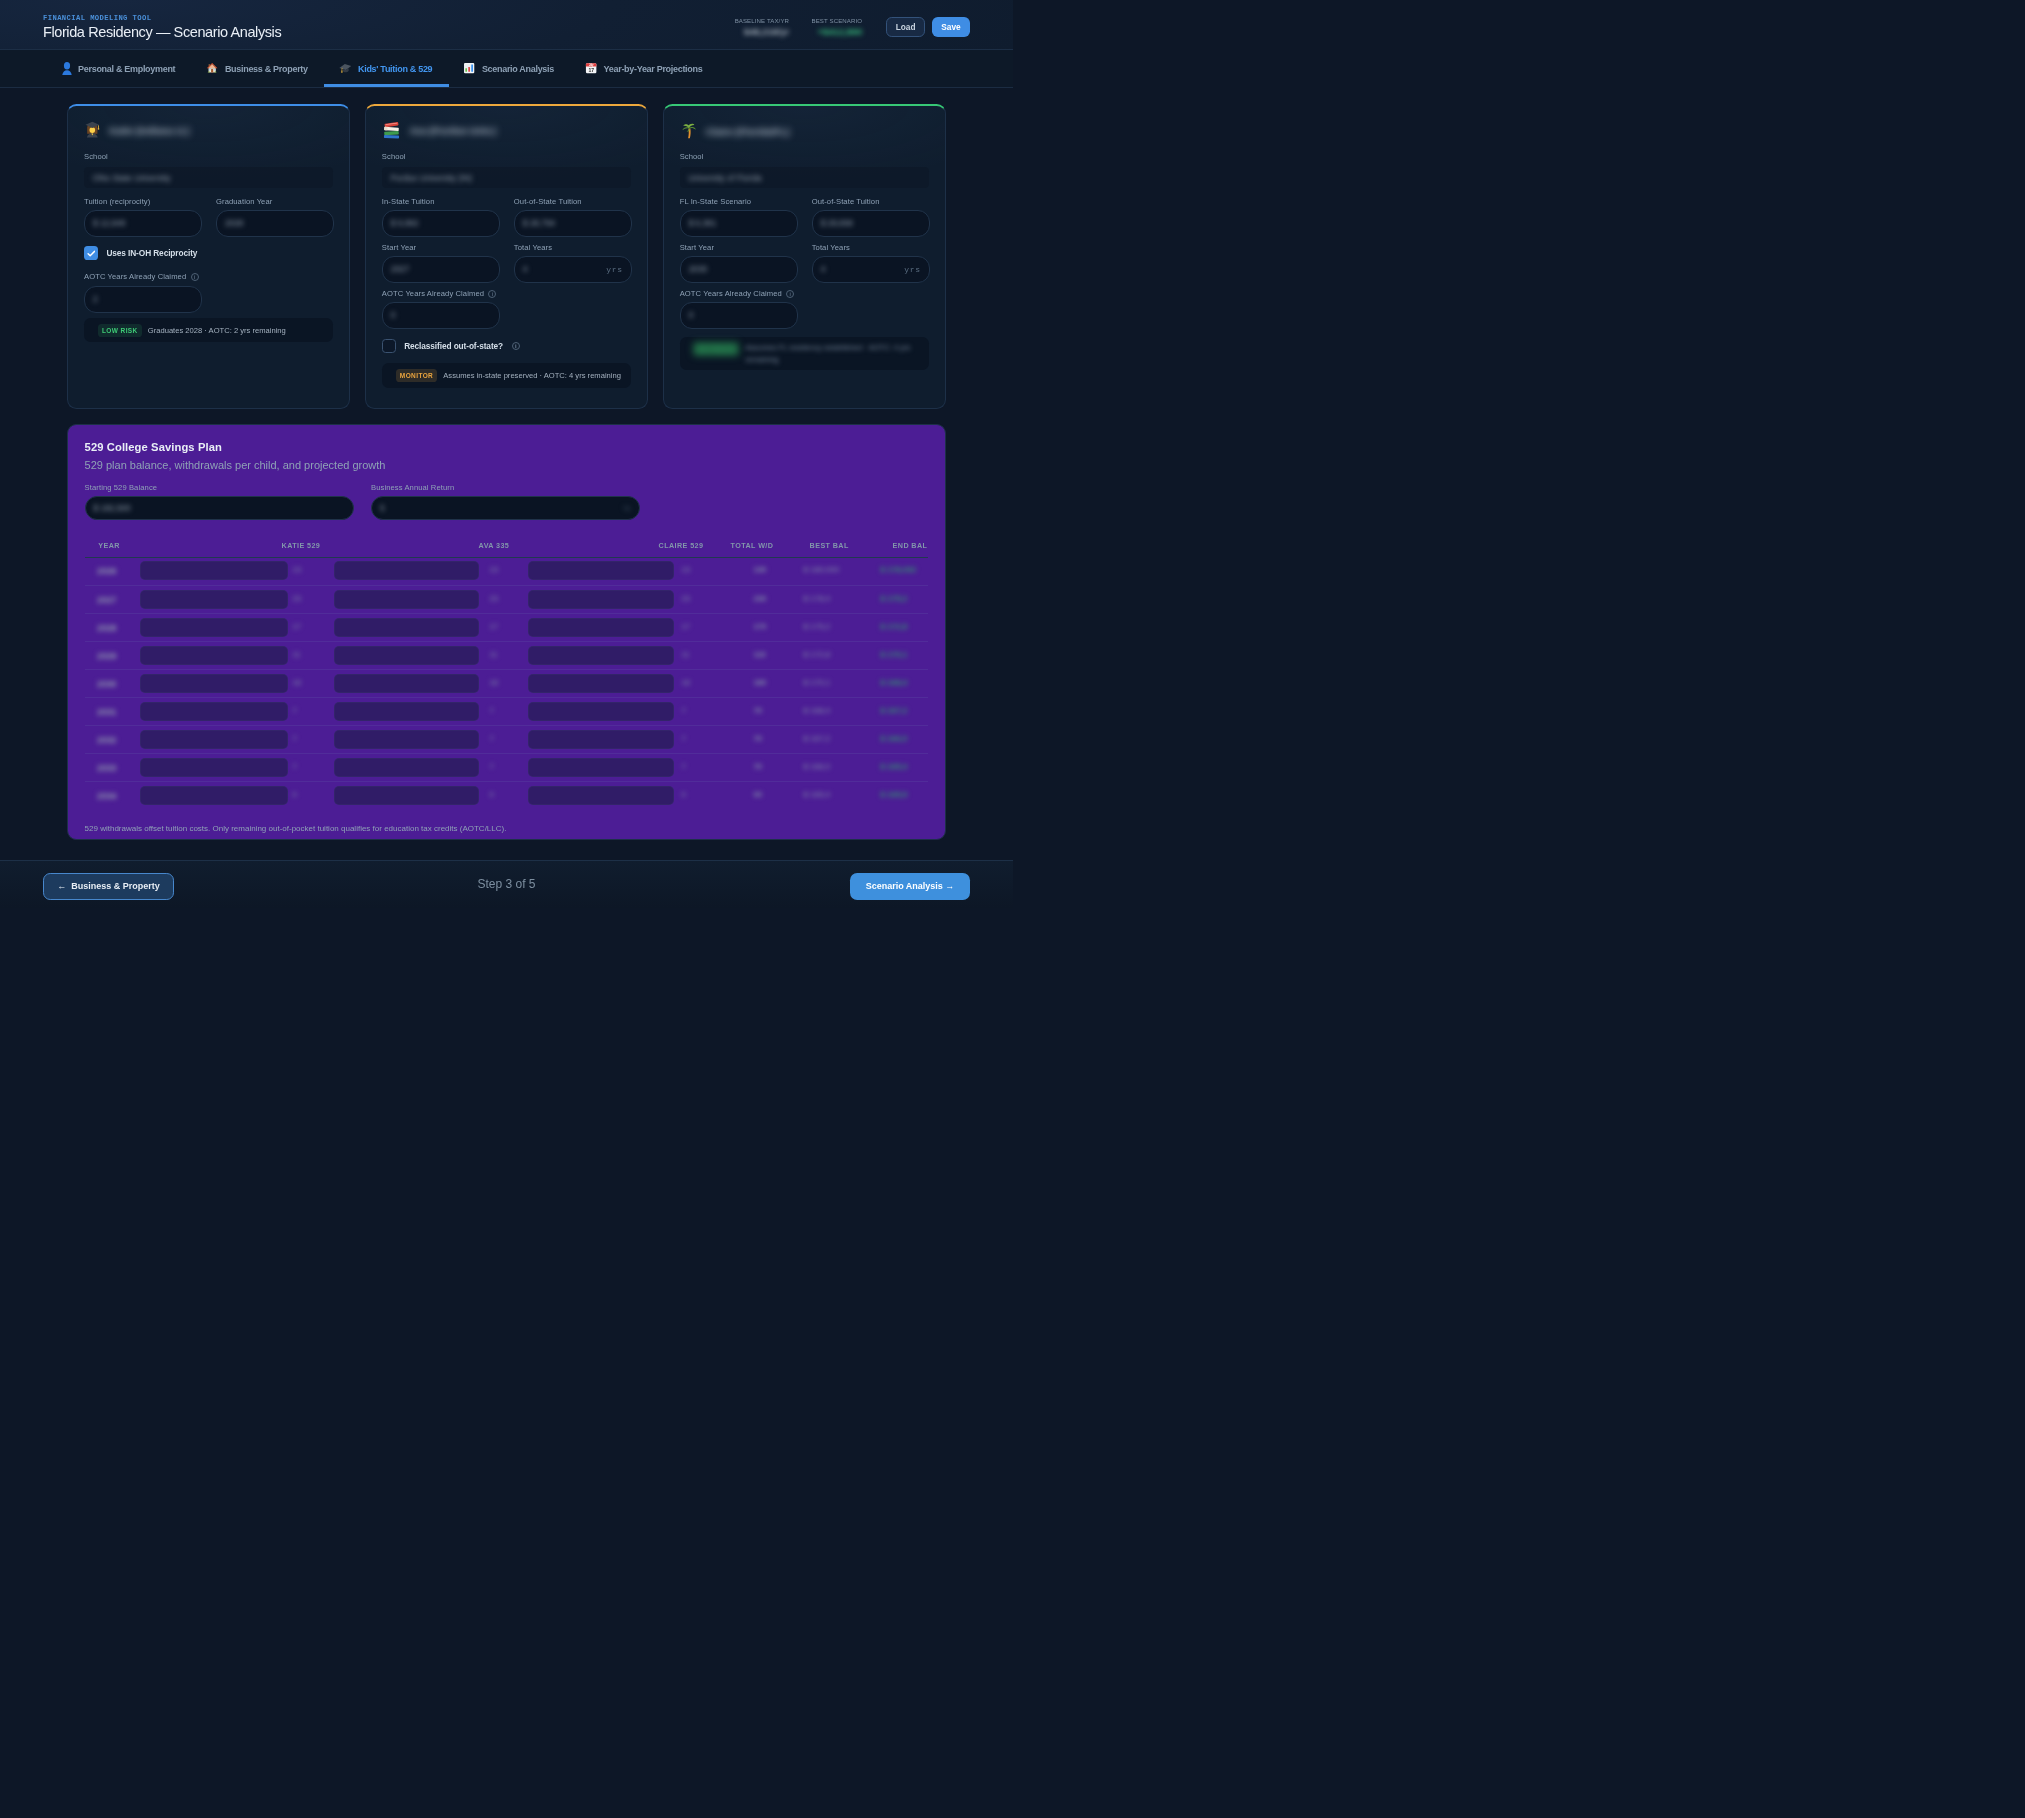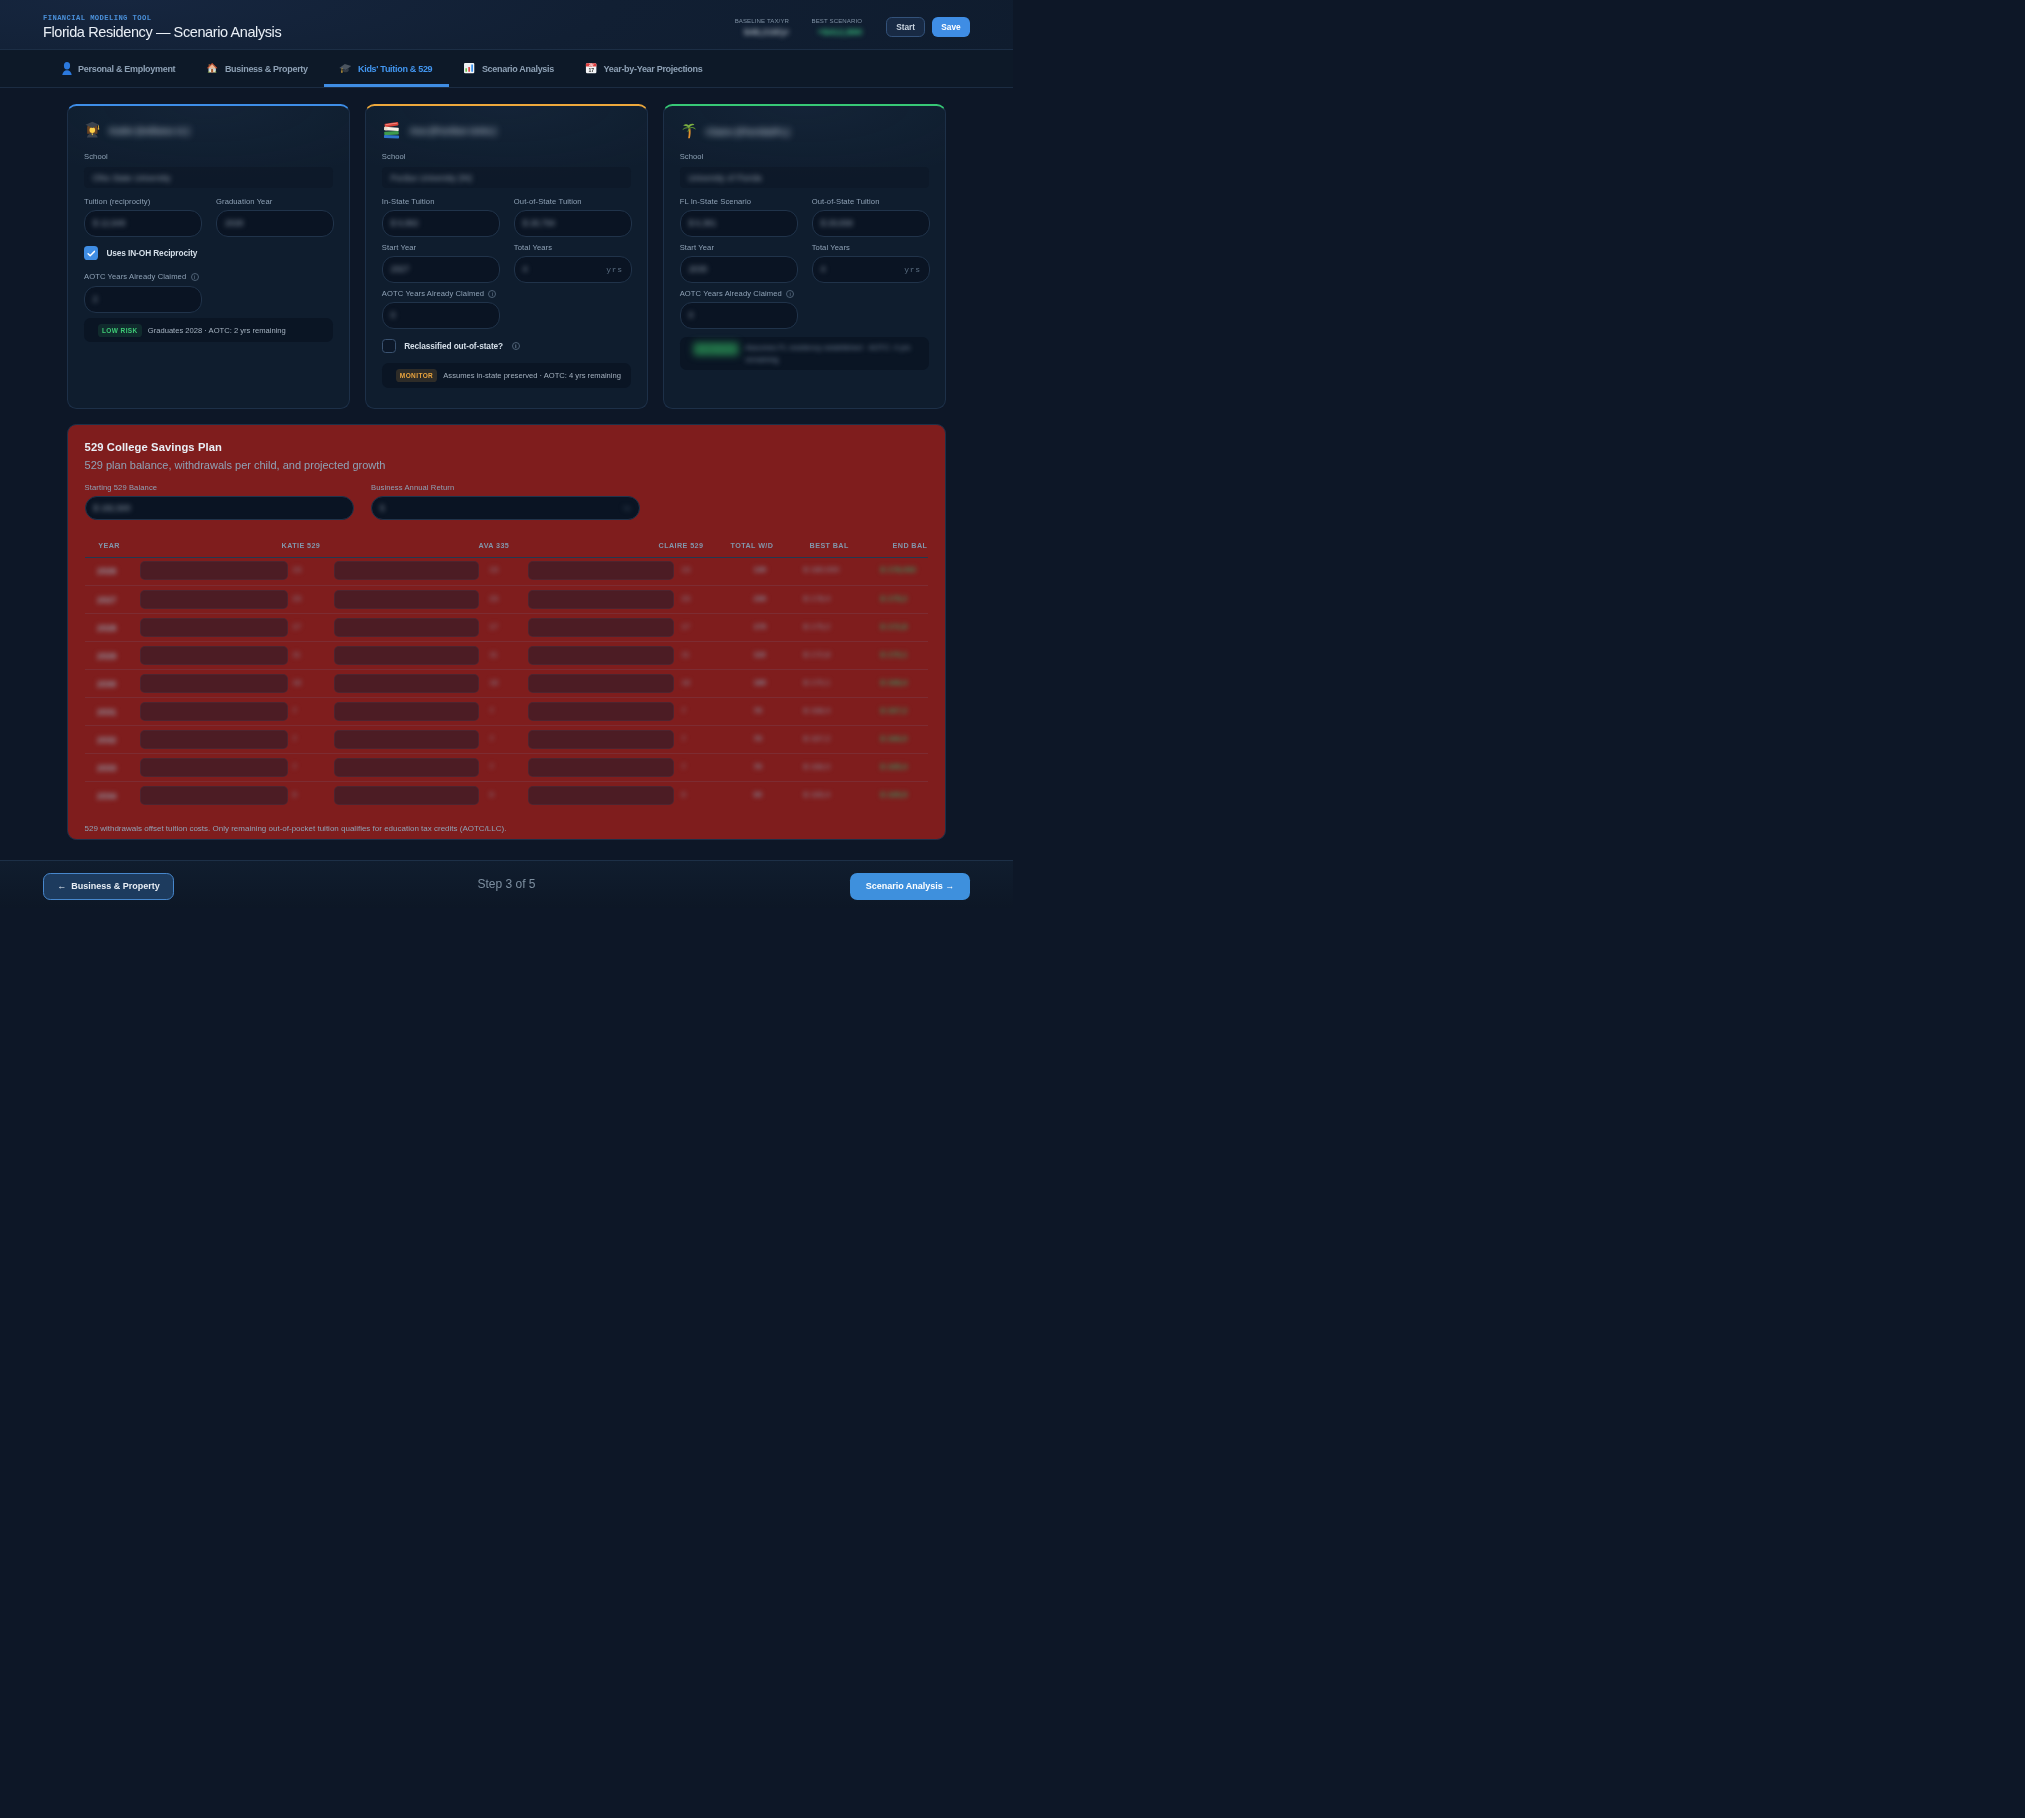--- a/index.html
+++ b/index.html
@@ -47,21 +47,21 @@
 .cb{width:13.7px;height:13.7px;border-radius:3.6px;flex:0 0 13.7px;display:flex;align-items:center;justify-content:center}
 .cb.on{background:#3f8de4;color:#fff;font-size:8.7px}
 .cb.off{border:1.1px solid #3a5270;background:rgba(10,20,35,.5)}
 .info{display:inline-flex;width:8px;height:8px;border:0.7px solid #4e6175;border-radius:50%;color:#71849a;
  font-size:5.8px;align-items:center;justify-content:center;vertical-align:0.7px;margin-left:4.3px;font-style:normal}
 .status{background:#0a1524;border-radius:6.5px;display:flex;align-items:center;padding:0 7.2px 0 13.7px;gap:5.8px;font-size:7.6px;color:#a4b1bf}
 .badge{border-radius:3.6px;font-size:6.5px;font-weight:bold;letter-spacing:0.4px;padding:3.3px 4.3px}
 .badge.g{color:#3ecb76;background:rgba(62,203,118,.12)}
 .badge.o{color:#eba53f;background:rgba(235,165,63,.16)}
 
-.panel{position:relative;margin-top:14.5px;height:416px;background:#7f1d1d;border:0.7px solid #1d3048;border-radius:9.4px;padding:0 16.6px}
+.panel{position:relative;margin-top:14.5px;height:416px;background:#4c1d95;border:0.7px solid #1d3048;border-radius:9.4px;padding:0 16.6px}
 .panel .pel{position:absolute;left:16.6px;right:16.6px}
 .ptitle{font-size:11.2px;font-weight:bold;color:#e9eff6;letter-spacing:0.1px}
 .psub{font-size:11px;color:#8fa2b6}
 
 .thead{position:relative;height:11px;font-size:7.2px;font-weight:bold;color:#8296ab;letter-spacing:0.4px}
 .thead span{position:absolute;top:0}
 .trow{position:relative;height:28px}
 .trow + .trow{border-top:0.7px solid rgba(110,145,185,0.14)}
 .trow .pill{position:absolute;left:7.2px;top:5.8px;width:30px;height:16.6px;display:flex;align-items:center;justify-content:center;font-size:8.7px;font-weight:bold;color:#93a0af}
 .tinp{position:absolute;top:4.7px;height:19px;background:rgba(15,28,46,0.45);border:0.7px solid rgba(80,110,150,0.10);border-radius:5px}
@@ -82,21 +82,21 @@
   </div>
   <div class="hero-right">
     <div class="stat">
         <div class="lab">BASELINE TAX/YR</div>
         <div class="val blur4">$48,216/yr</div>
       </div>
     <div class="stat" style="margin-left:22.4px">
         <div class="lab">BEST SCENARIO</div>
         <div class="val green blur4">+$412,890</div>
       </div>
-    <button class="btn btn-load">Start</button>
+    <button class="btn btn-load">Load</button>
     <button class="btn btn-save">Save</button>
   </div>
 </div>
 <nav class="tabs">
   <div class="tab">
       <svg width="10" height="13.7" viewBox="0 0 14 19">
         <ellipse cx="7" cy="5.2" rx="4.3" ry="5.2" fill="#2b79de"></ellipse>
         <path d="M0.3 19c.4-4.9 3-7.7 6.7-7.7s6.3 2.8 6.7 7.7z" fill="#2b79de"></path>
       </svg>
       <span>Personal &amp; Employment</span>

